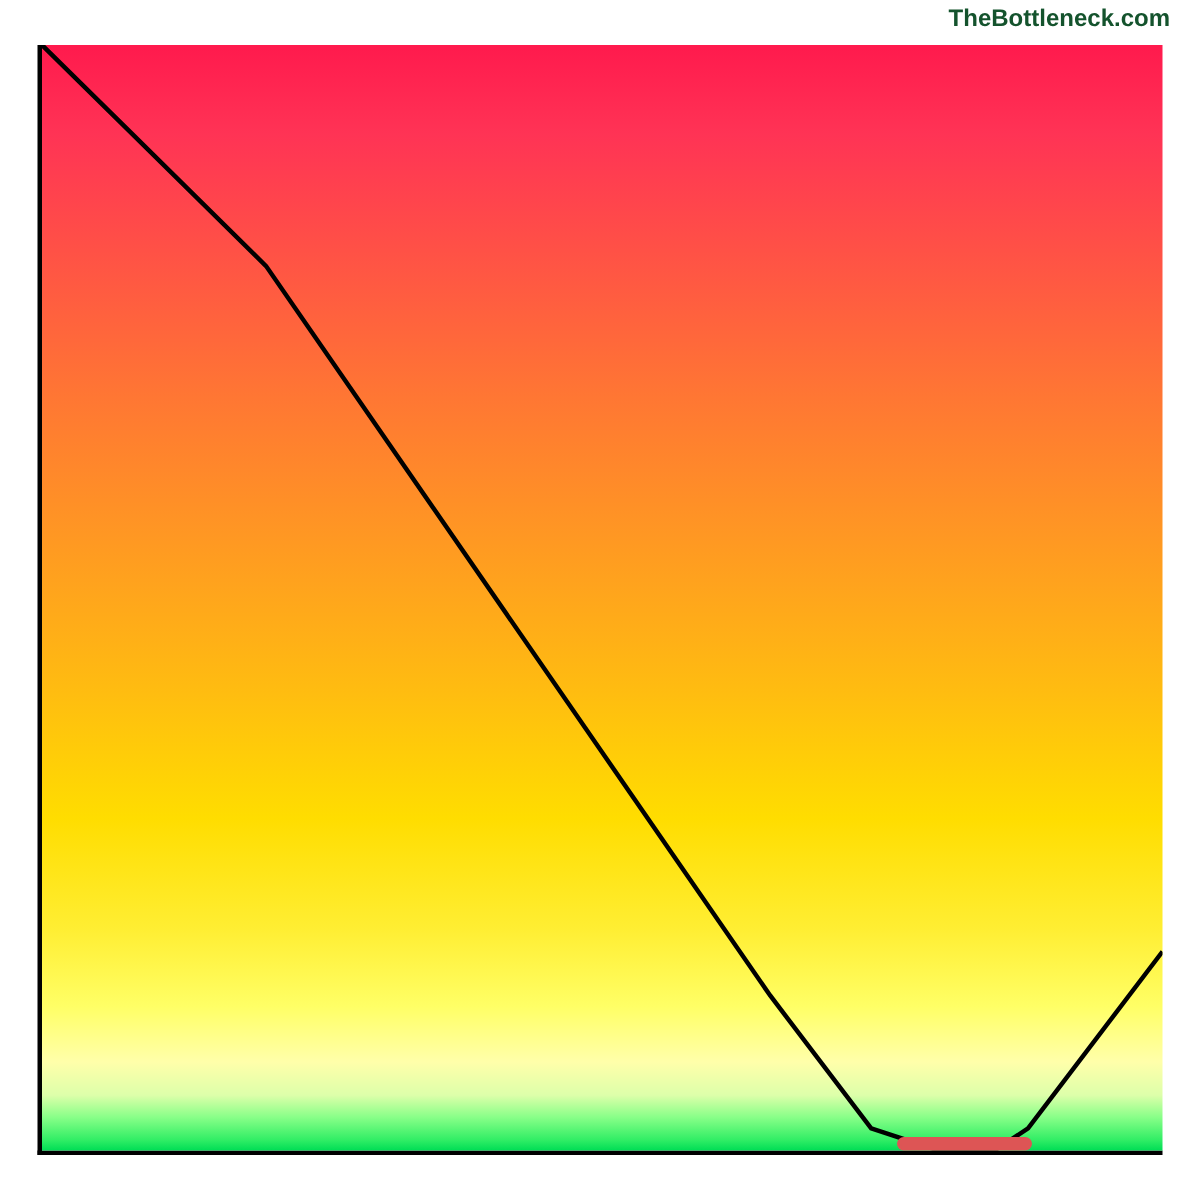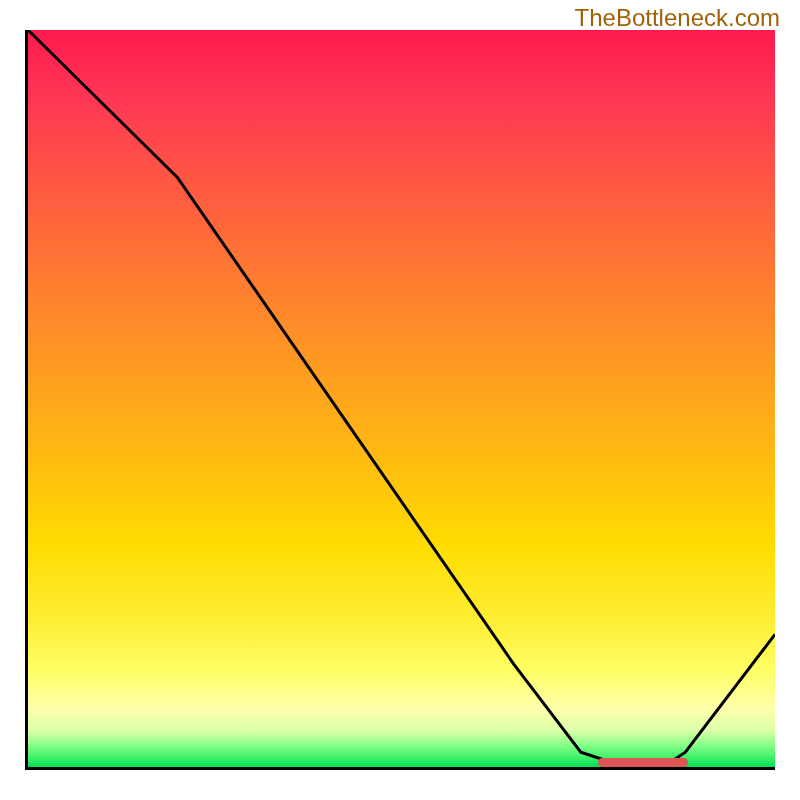--- a/index.html
+++ b/index.html
@@ -11,23 +11,23 @@
       width: 800px;
       height: 800px;
       background: #ffffff;
       position: relative;
       font-family: Arial, sans-serif;
     }
     .watermark {
       position: absolute;
       top: 4px;
       right: 20px;
-      font-size: 24px;
-      color: #a16207;
-      font-weight: normal;
+      font-size: 16px;
+      color: #14532d;
+      font-weight: bold;
       z-index: 10;
     }
     .chart-area {
       position: absolute;
       top: 30px;
       left: 25px;
       width: 750px;
       height: 740px;
       border-left: 3px solid #000;
       border-bottom: 3px solid #000;

